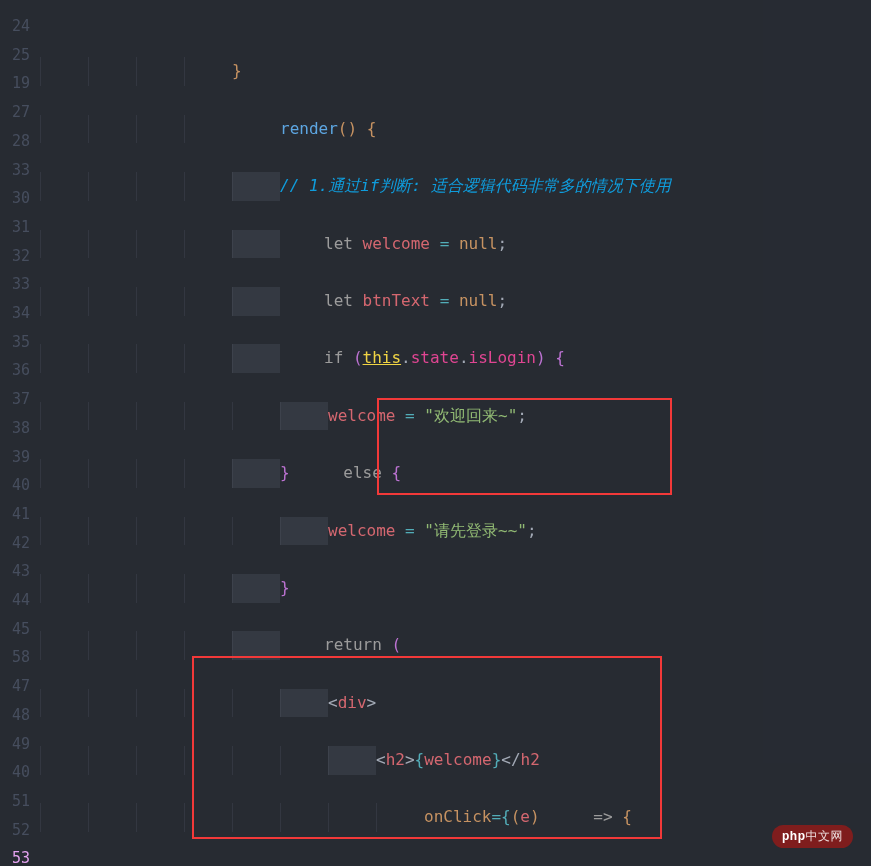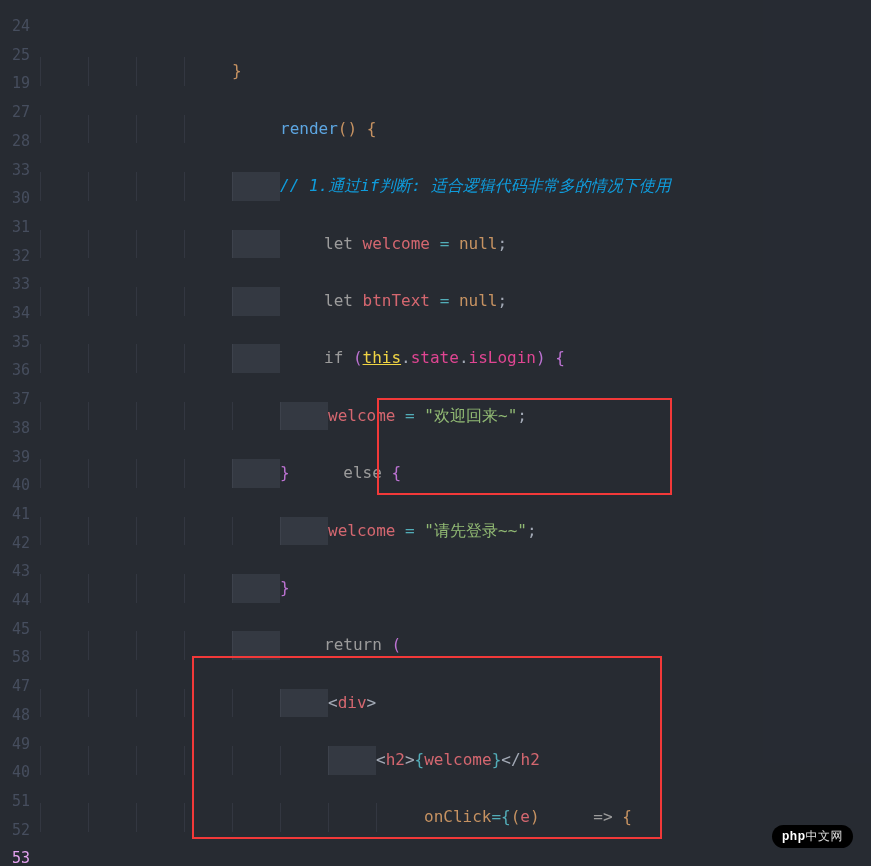--- a/index.html
+++ b/index.html
@@ -62,21 +62,21 @@
 
   .redbox {
     position: absolute;
     border: 2px solid #ff3b3b;
     pointer-events: none;
   }
   .logo {
     position: absolute;
     right: 18px;
     bottom: 18px;
-    background: #000000;
+    background: #7f1d1d;
     color: #fff;
     font-family: sans-serif;
     font-size: 12px;
     font-weight: bold;
     border-radius: 12px;
     padding: 3px 10px;
     letter-spacing: 0.5px;
   }
   .logo span { opacity:0.85; font-weight:normal; }
   .overlay-dim {

